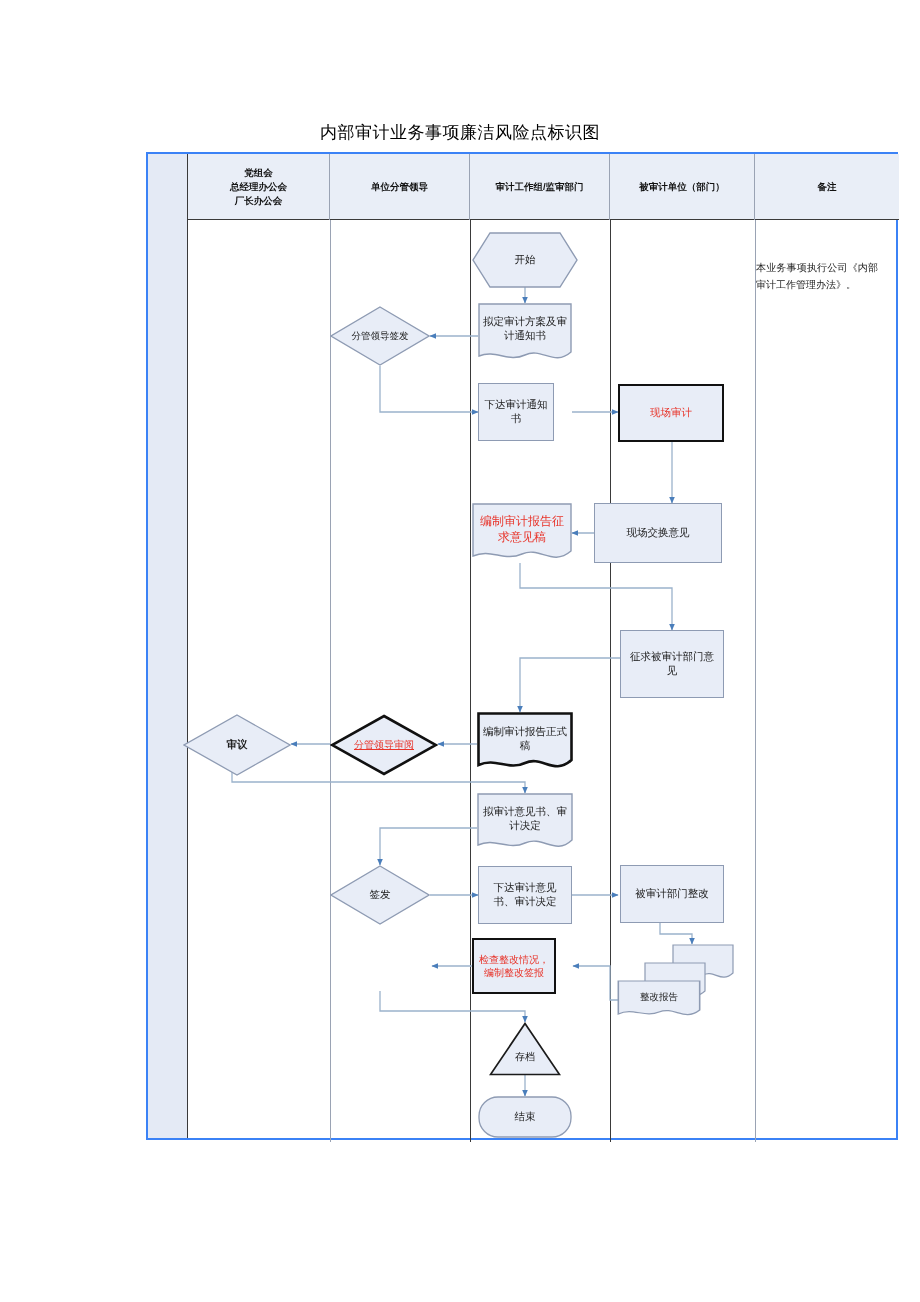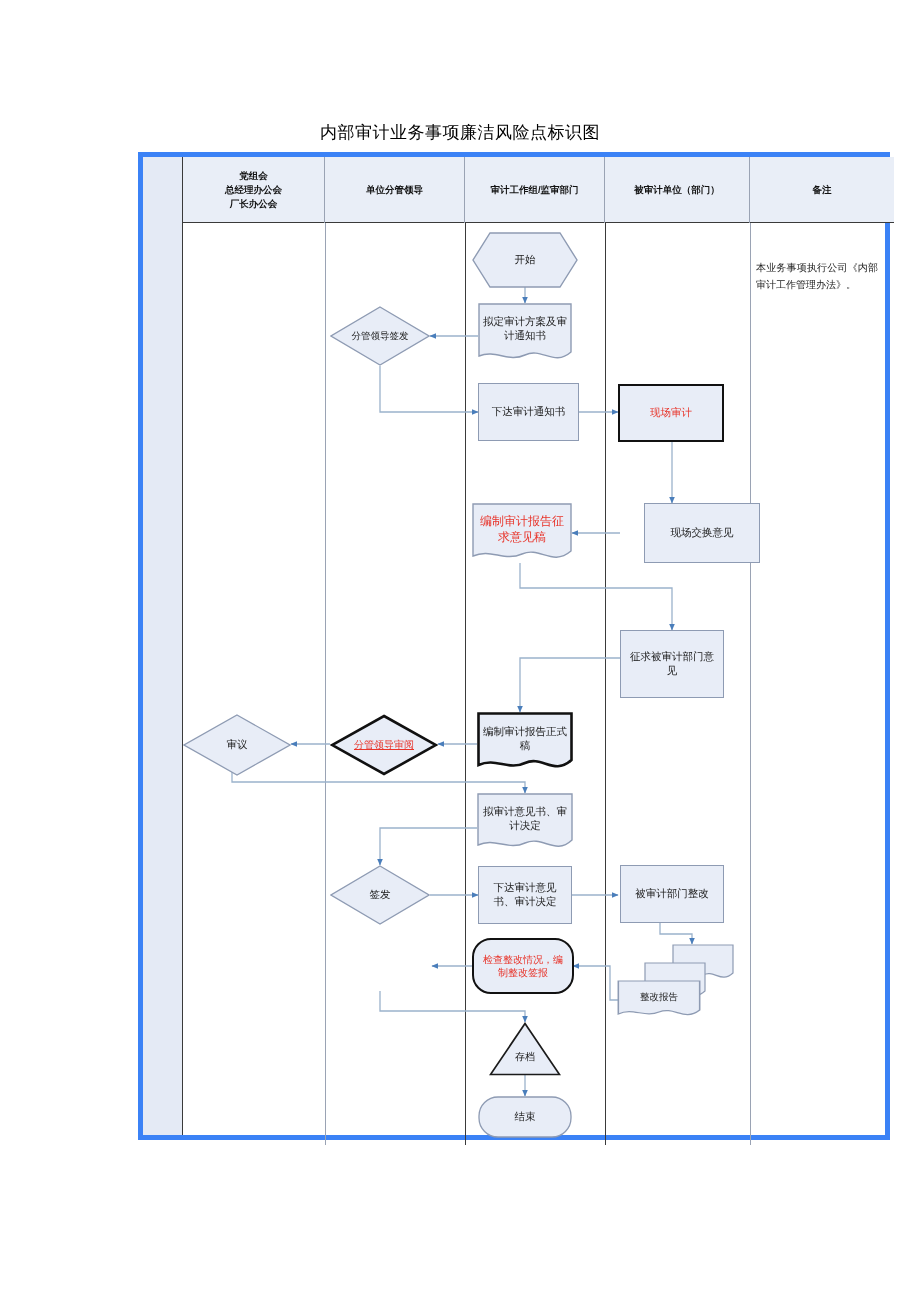--- a/index.html
+++ b/index.html
@@ -14,22 +14,22 @@
 
   
   #title{
     position:absolute;left:0;top:121px;width:920px;text-align:center;
     font-family:Liberation Sans, sans-serif;
     font-size:17px;font-weight:400;letter-spacing:.5px;color:#000;
   }
 
   
   #frame{
-    position:absolute;left:138px;top:152px;width:752px;height:988px;
-    border:5px solid #3b82f6;box-sizing:border-box;background:#fff;
+    position:absolute;left:146px;top:152px;width:752px;height:988px;
+    border:2px solid #3b82f6;box-sizing:border-box;background:#fff;
   }
   .leftstrip{
     position:absolute;left:0;top:0;width:40px;height:100%;
     background:#e4eaf5;border-right:1px solid #3a3a3a;box-sizing:border-box;
   }
   
   .hdrband{
     position:absolute;left:40px;top:0;width:711px;height:66px;
     background:#e9eef7;border-bottom:1px solid #3a3a3a;box-sizing:border-box;
   }
@@ -185,29 +185,29 @@
     <span class="lbl" style="margin-bottom:10px;">拟定审计方案及审计通知书</span>
   </div>
 
   <div class="shape diamond" style="left:330px;top:306px;width:100px;height:60px;">
     <svg viewBox="0 0 100 60" preserveAspectRatio="none">
       <polygon points="50,1 99,30 50,59 1,30" fill="#e8edf7" stroke="#8e9bb3" stroke-width="1.3"></polygon>
     </svg>
     <span class="lbl" style="font-size:9.5px;">分管领导签发</span>
   </div>
 
-  <div class="shape rect fill thin" style="left:478px;top:383px;width:101px;height:58px;">
+  <div class="shape rect fill thin" style="left:478px;top:383px;width:76px;height:58px;">
     <span class="lbl">下达审计通知书</span>
   </div>
 
   <div class="shape rect fill thick red" style="left:618px;top:384px;width:106px;height:58px;">
     <span class="lbl">现场审计</span>
   </div>
 
-  <div class="shape rect fill thin" style="left:644px;top:503px;width:116px;height:60px;justify-content:center;">
+  <div class="shape rect fill thin" style="left:594px;top:503px;width:128px;height:60px;justify-content:center;">
     <span class="lbl">现场交换意见</span>
   </div>
 
   <div class="shape doc" style="left:472px;top:503px;width:100px;height:62px;">
     <svg viewBox="0 0 100 62" preserveAspectRatio="none">
       <path d="M1,1 H99 V48 C80,64 68,43 50,51 C32,59 19,45 1,53 Z" fill="#e8edf7" stroke="#8e9bb3" stroke-width="1.4"></path>
     </svg>
     <span class="lbl red" style="color:#e8342a;font-size:12px;margin-bottom:10px;">编制审计报告征求意见稿</span>
   </div>
 
@@ -222,21 +222,21 @@
     <span class="lbl" style="margin-bottom:10px;">编制审计报告正式稿</span>
   </div>
 
   <div class="shape diamond" style="left:330px;top:714px;width:108px;height:62px;">
     <svg viewBox="0 0 108 62" preserveAspectRatio="none">
       <polygon points="54,2 106,31 54,60 2,31" fill="#e8edf7" stroke="#111" stroke-width="2.6"></polygon>
     </svg>
     <span class="lbl" style="color:#e8342a;font-size:10px;text-decoration:underline;">分管领导审阅</span>
   </div>
 
-  <div class="shape diamond" style="left:183px;top:714px;width:108px;height:62px;">
+  <div class="shape diamond" style="left:183px;top:714px;width:108px;height:62px;font-weight:bold;">
     <svg viewBox="0 0 108 62" preserveAspectRatio="none">
       <polygon points="54,1 107,31 54,61 1,31" fill="#e8edf7" stroke="#8e9bb3" stroke-width="1.3"></polygon>
     </svg>
     <span class="lbl">审议</span>
   </div>
 
   <div class="shape doc" style="left:477px;top:793px;width:96px;height:62px;">
     <svg viewBox="0 0 96 62" preserveAspectRatio="none">
       <path d="M1,1 H95 V47 C78,63 66,42 48,50 C31,58 18,44 1,52 Z" fill="#e8edf7" stroke="#8e9bb3" stroke-width="1.4"></path>
     </svg>
@@ -268,21 +268,21 @@
       <path d="M1,1 H61 V29 C49,40 42,25 31,31 C20,37 12,26 1,33 Z" fill="#e8edf7" stroke="#8e9bb3" stroke-width="1.2"></path>
     </svg>
   </div>
   <div class="shape doc" style="left:617px;top:980px;width:84px;height:42px;">
     <svg viewBox="0 0 64 42" preserveAspectRatio="none">
       <path d="M1,1 H63 V30 C51,42 44,26 32,32 C21,38 12,27 1,34 Z" fill="#e8edf7" stroke="#8e9bb3" stroke-width="1.2"></path>
     </svg>
     <span class="lbl" style="font-size:9.5px;margin-bottom:8px;">整改报告</span>
   </div>
 
-  <div class="shape rect fill thick" style="left:472px;top:938px;width:102px;height:56px;border-radius:19px;">
+  <div class="shape rect fill thick" style="left:472px;top:938px;width:84px;height:56px;">
     <span class="lbl" style="color:#e8342a;font-size:10px;">检查整改情况，编制整改签报</span>
   </div>
 
 
   <div class="shape poly" style="left:489px;top:1022px;width:72px;height:54px;">
     <svg viewBox="0 0 72 54" preserveAspectRatio="none">
       <polygon points="36,1.5 70.5,52.5 1.5,52.5" fill="#e8edf7" stroke="#1b1b1b" stroke-width="1.7"></polygon>
     </svg>
     <span class="lbl" style="margin-top:16px;font-size:10px;">存档</span>
   </div>

